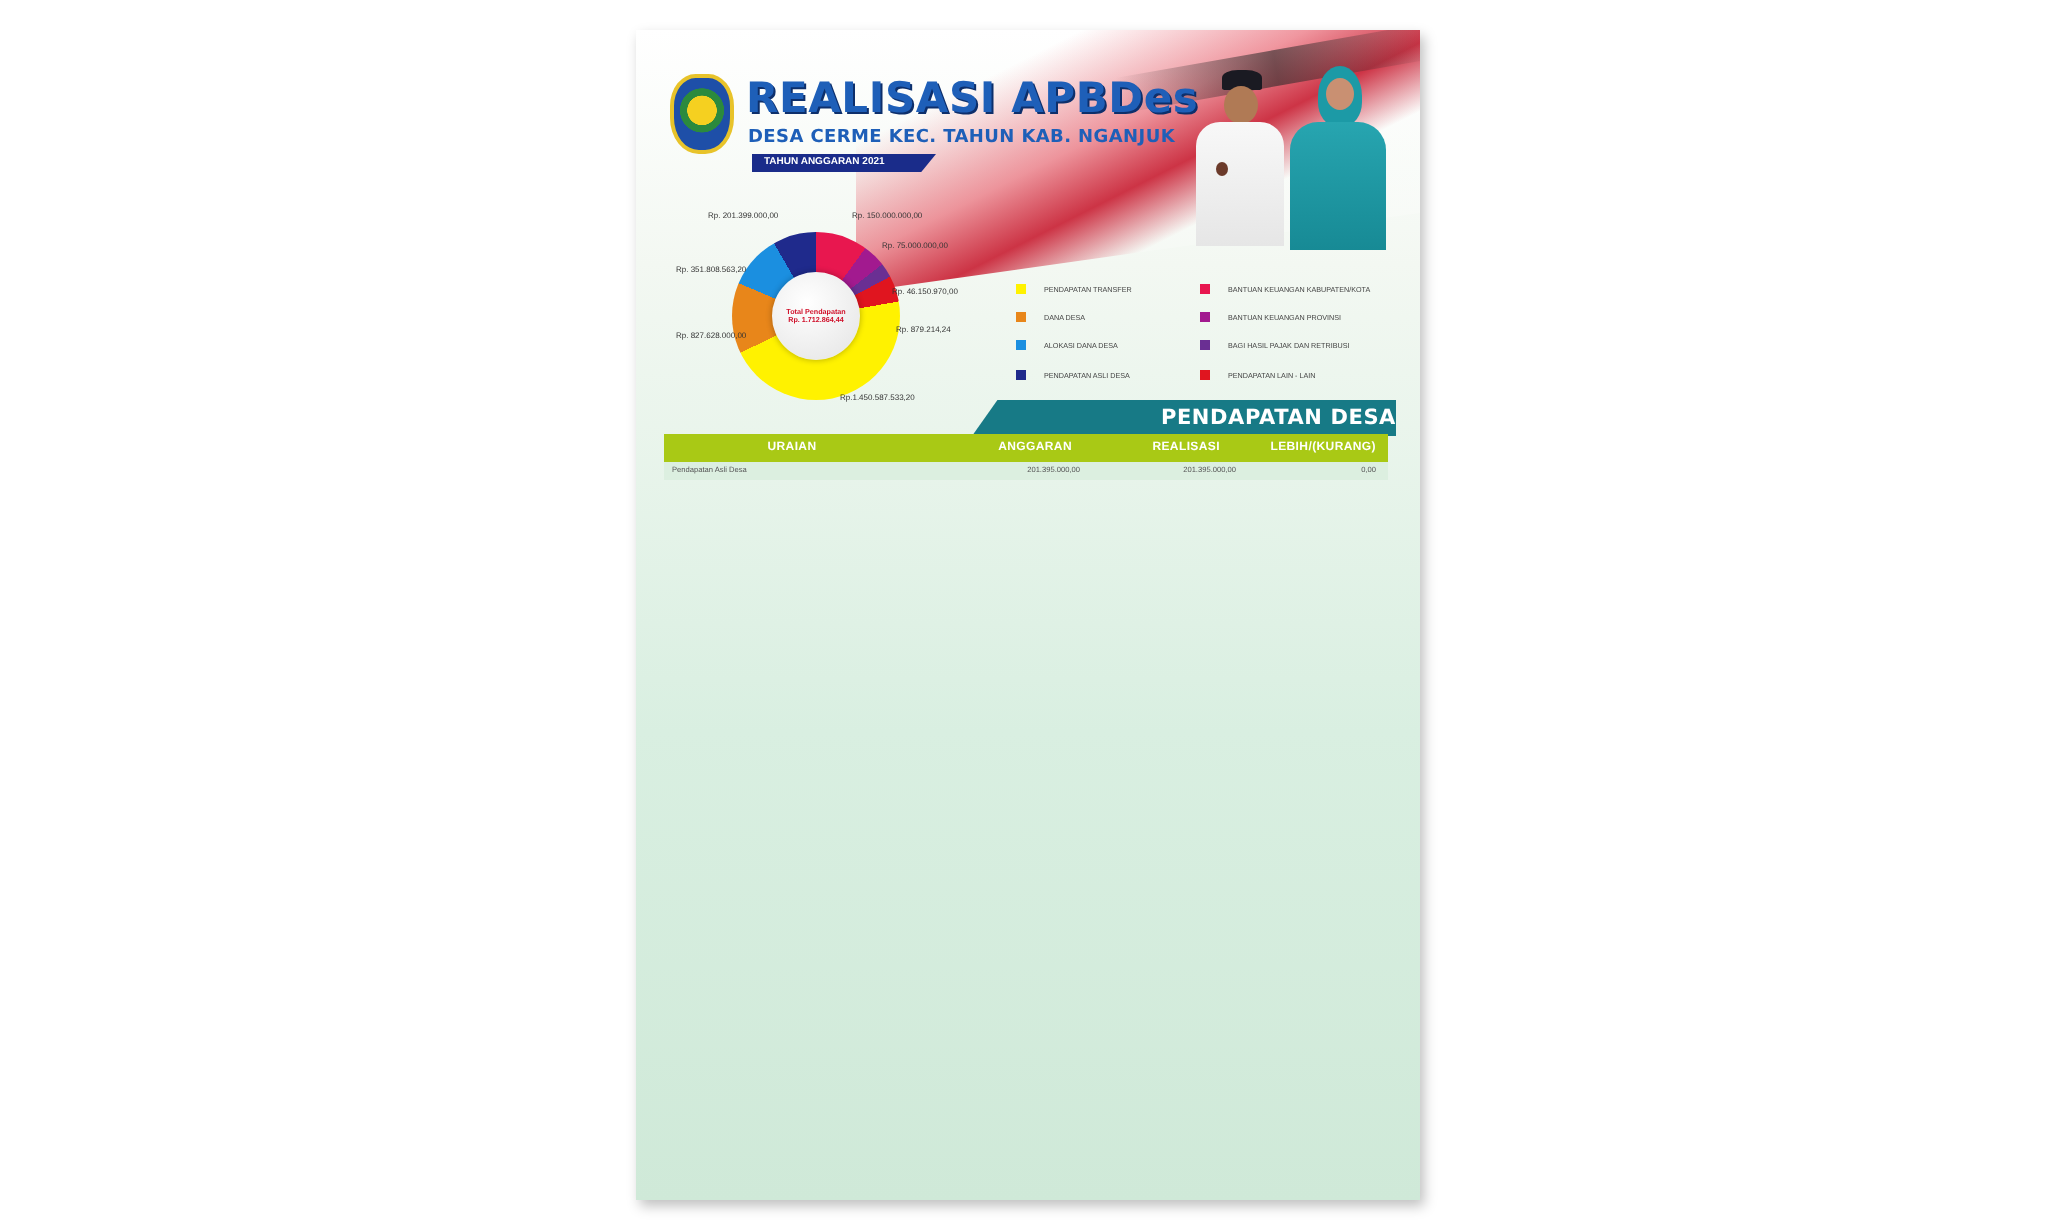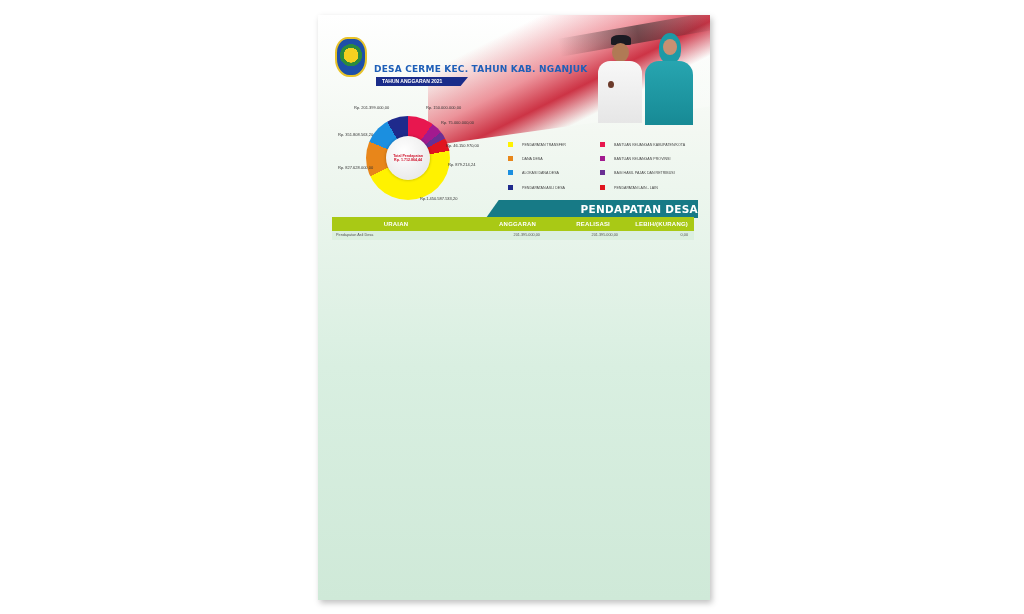--- a/index.html
+++ b/index.html
@@ -90,20 +90,21 @@
   .trow .c-ur { text-align: left; padding-left: 4px; width: 200px; }
 </style>
 </head>
 <body>
 
 <div class="poster">
 
   <div class="hdr-swoosh"></div>
   <div class="hdr-swoosh2"></div>
   <div class="logo"></div>
+  <div class="title">REALISASI APBDes</div>
   <div class="subtitle">DESA CERME KEC. TAHUN KAB. NGANJUK</div>
   <div class="year-badge">TAHUN ANGGARAN 2021</div>
 
   <div class="photo person1">
     <div class="p-head" style="left:15px;top:2px;width:20px;height:10px;background:#1a1a22;border-radius:40% 40% 10% 10%;"></div>
     <div class="p-head" style="left:16px;top:10px;width:17px;height:19px;"></div>
     <div class="p-body" style="left:2px;top:28px;width:44px;height:62px;background:linear-gradient(180deg,#f8f8f8,#e6e6e6);border-radius:12px 12px 0 0;"></div>
     <div class="p-body" style="left:12px;top:48px;width:6px;height:7px;background:#6b3a2a;border-radius:50%;"></div>
   </div>
   <div class="photo person2">

